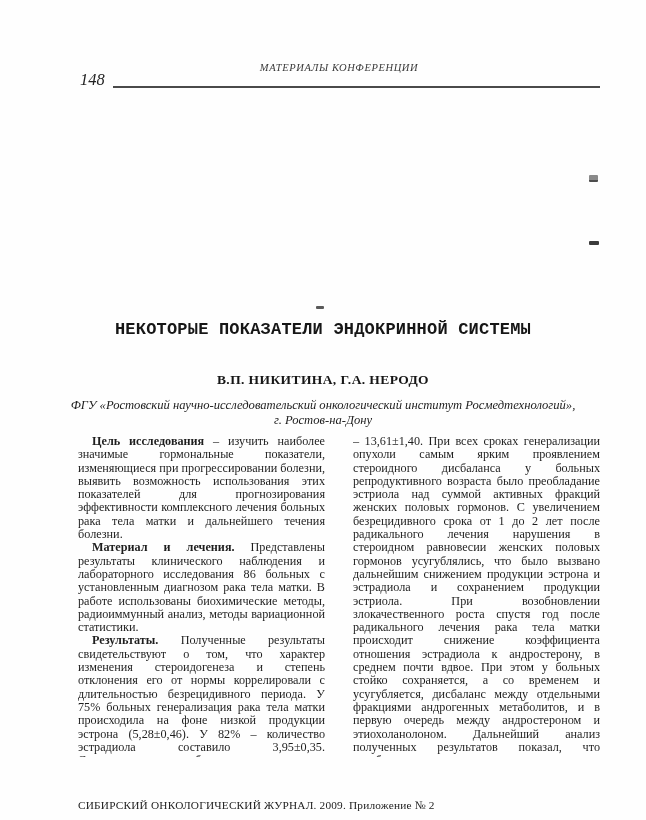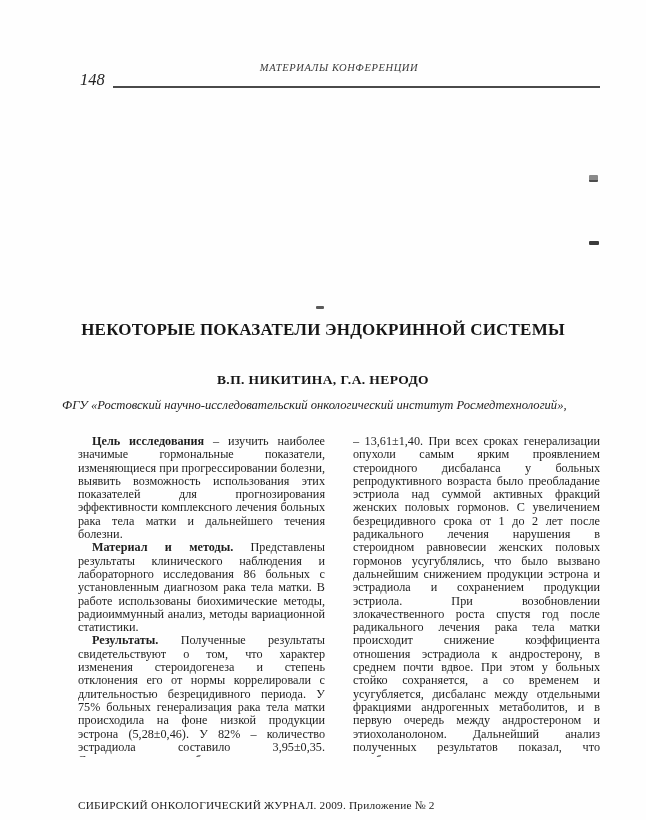--- a/index.html
+++ b/index.html
@@ -32,36 +32,37 @@
   }
   
   .artifact{position:absolute;border-radius:1px;}
   .artifact.a1{top:175px;left:589px;width:9px;height:5px;background:#8a8a8a;border-bottom:2px solid #4d4d4d;}
   .artifact.a2{top:241px;left:589px;width:10px;height:4px;background:#3c3c3c;}
   .artifact.a3{top:306px;left:316px;width:8px;height:3px;background:#5a5a5a;}
   
   .article-title{
     position:absolute;top:318px;left:62px;width:522px;
     text-align:center;
-    font-family:Liberation Serif, serif;
+    font-family:Liberation Mono, monospace;
     font-weight:bold;
     font-size:17px;line-height:23px;
     letter-spacing:0.2px;
     color:#161616;
   }
   .authors-line{
     position:absolute;top:372px;left:62px;width:522px;
     text-align:center;
     font-family:Liberation Serif, serif;
     font-weight:bold;
     font-size:13.5px;letter-spacing:0.4px;
     color:#161616;
   }
   .affiliation{
     position:absolute;top:398px;left:62px;width:522px;
+    text-align:center;
     font-family:"Liberation Serif", serif;
     font-style:italic;
     font-size:12.6px;line-height:15px;
     color:#1c1c1c;
   }
   
   .body-columns{
     position:absolute;top:435px;left:78px;width:522px;height:322px;
     display:flex;gap:28px;
   }
@@ -96,26 +97,27 @@
   <div class="artifact a3"></div>
 
   <div class="article-title">
     <div>НЕКОТОРЫЕ ПОКАЗАТЕЛИ ЭНДОКРИННОЙ СИСТЕМЫ</div>
   </div>
 
   <div class="authors-line">В.П. НИКИТИНА, Г.А. НЕРОДО</div>
 
   <div class="affiliation">
     <div>ФГУ «Ростовский научно-исследовательский онкологический институт Росмедтехнологий»,</div>
+    <div>г. Ростов-на-Дону</div>
   </div>
 
   <div class="body-columns">
     <div class="col">
       <p><b>Цель исследования</b><span> – изучить наиболее значимые гормональные показатели, изменяющиеся при прогрессировании болезни, выявить возможность использования этих показателей для прогнозирования эффективности комплексного лечения больных рака тела матки и дальнейшего течения болезни.</span></p>
-      <p><b>Материал и методы.</b><span> Представлены результаты клинического наблюдения и лабораторного исследования 86 больных с установленным диагнозом рака тела матки. В работе использованы биохимические методы, радиоиммунный анализ, методы вариационной статистики.</span></p>
+      <p><b>Материал и лечения.</b><span> Представлены результаты клинического наблюдения и лабораторного исследования 86 больных с установленным диагнозом рака тела матки. В работе использованы биохимические методы, радиоиммунный анализ, методы вариационной статистики.</span></p>
       <p><b>Результаты.</b><span> Полученные результаты свидетельствуют о том, что характер изменения стероидогенеза и степень отклонения его от нормы коррелировали с длительностью безрецидивного периода. У 75% больных генерализация рака тела матки происходила на фоне низкой продукции эстрона (5,28±0,46). У 82% – количество эстрадиола составило 3,95±0,35. Соответственно возобновление опухолевого процесса у 25% женщин наступало при следующем количестве этих гормонов: эстрон – 16,45±3,50; эстрадиол</span></p>
     </div>
     <div class="col">
       <p class="cont">– 13,61±1,40. При всех сроках генерализации опухоли самым ярким проявлением стероидного дисбаланса у больных репродуктивного возраста было преобладание эстриола над суммой активных фракций женских половых гормонов. С увеличением безрецидивного срока от 1 до 2 лет после радикального лечения нарушения в стероидном равновесии женских половых гормонов усугублялись, что было вызвано дальнейшим снижением продукции эстрона и эстрадиола и сохранением продукции эстриола. При возобновлении злокачественного роста спустя год после радикального лечения рака тела матки происходит снижение коэффициента отношения эстрадиола к андростерону, в среднем почти вдвое. При этом у больных стойко сохраняется, а со временем и усугубляется, дисбаланс между отдельными фракциями андрогенных метаболитов, и в первую очередь между андростероном и этиохоланолоном. Дальнейший анализ полученных результатов показал, что возобновление злокачественного процесса, сопровождающегося развитием отдаленных метастазов, происходит при гормональ-</p>
     </div>
   </div>
 
   <div class="footer-line">СИБИРСКИЙ ОНКОЛОГИЧЕСКИЙ ЖУРНАЛ. 2009. Приложение № 2</div>
 
 </div>

